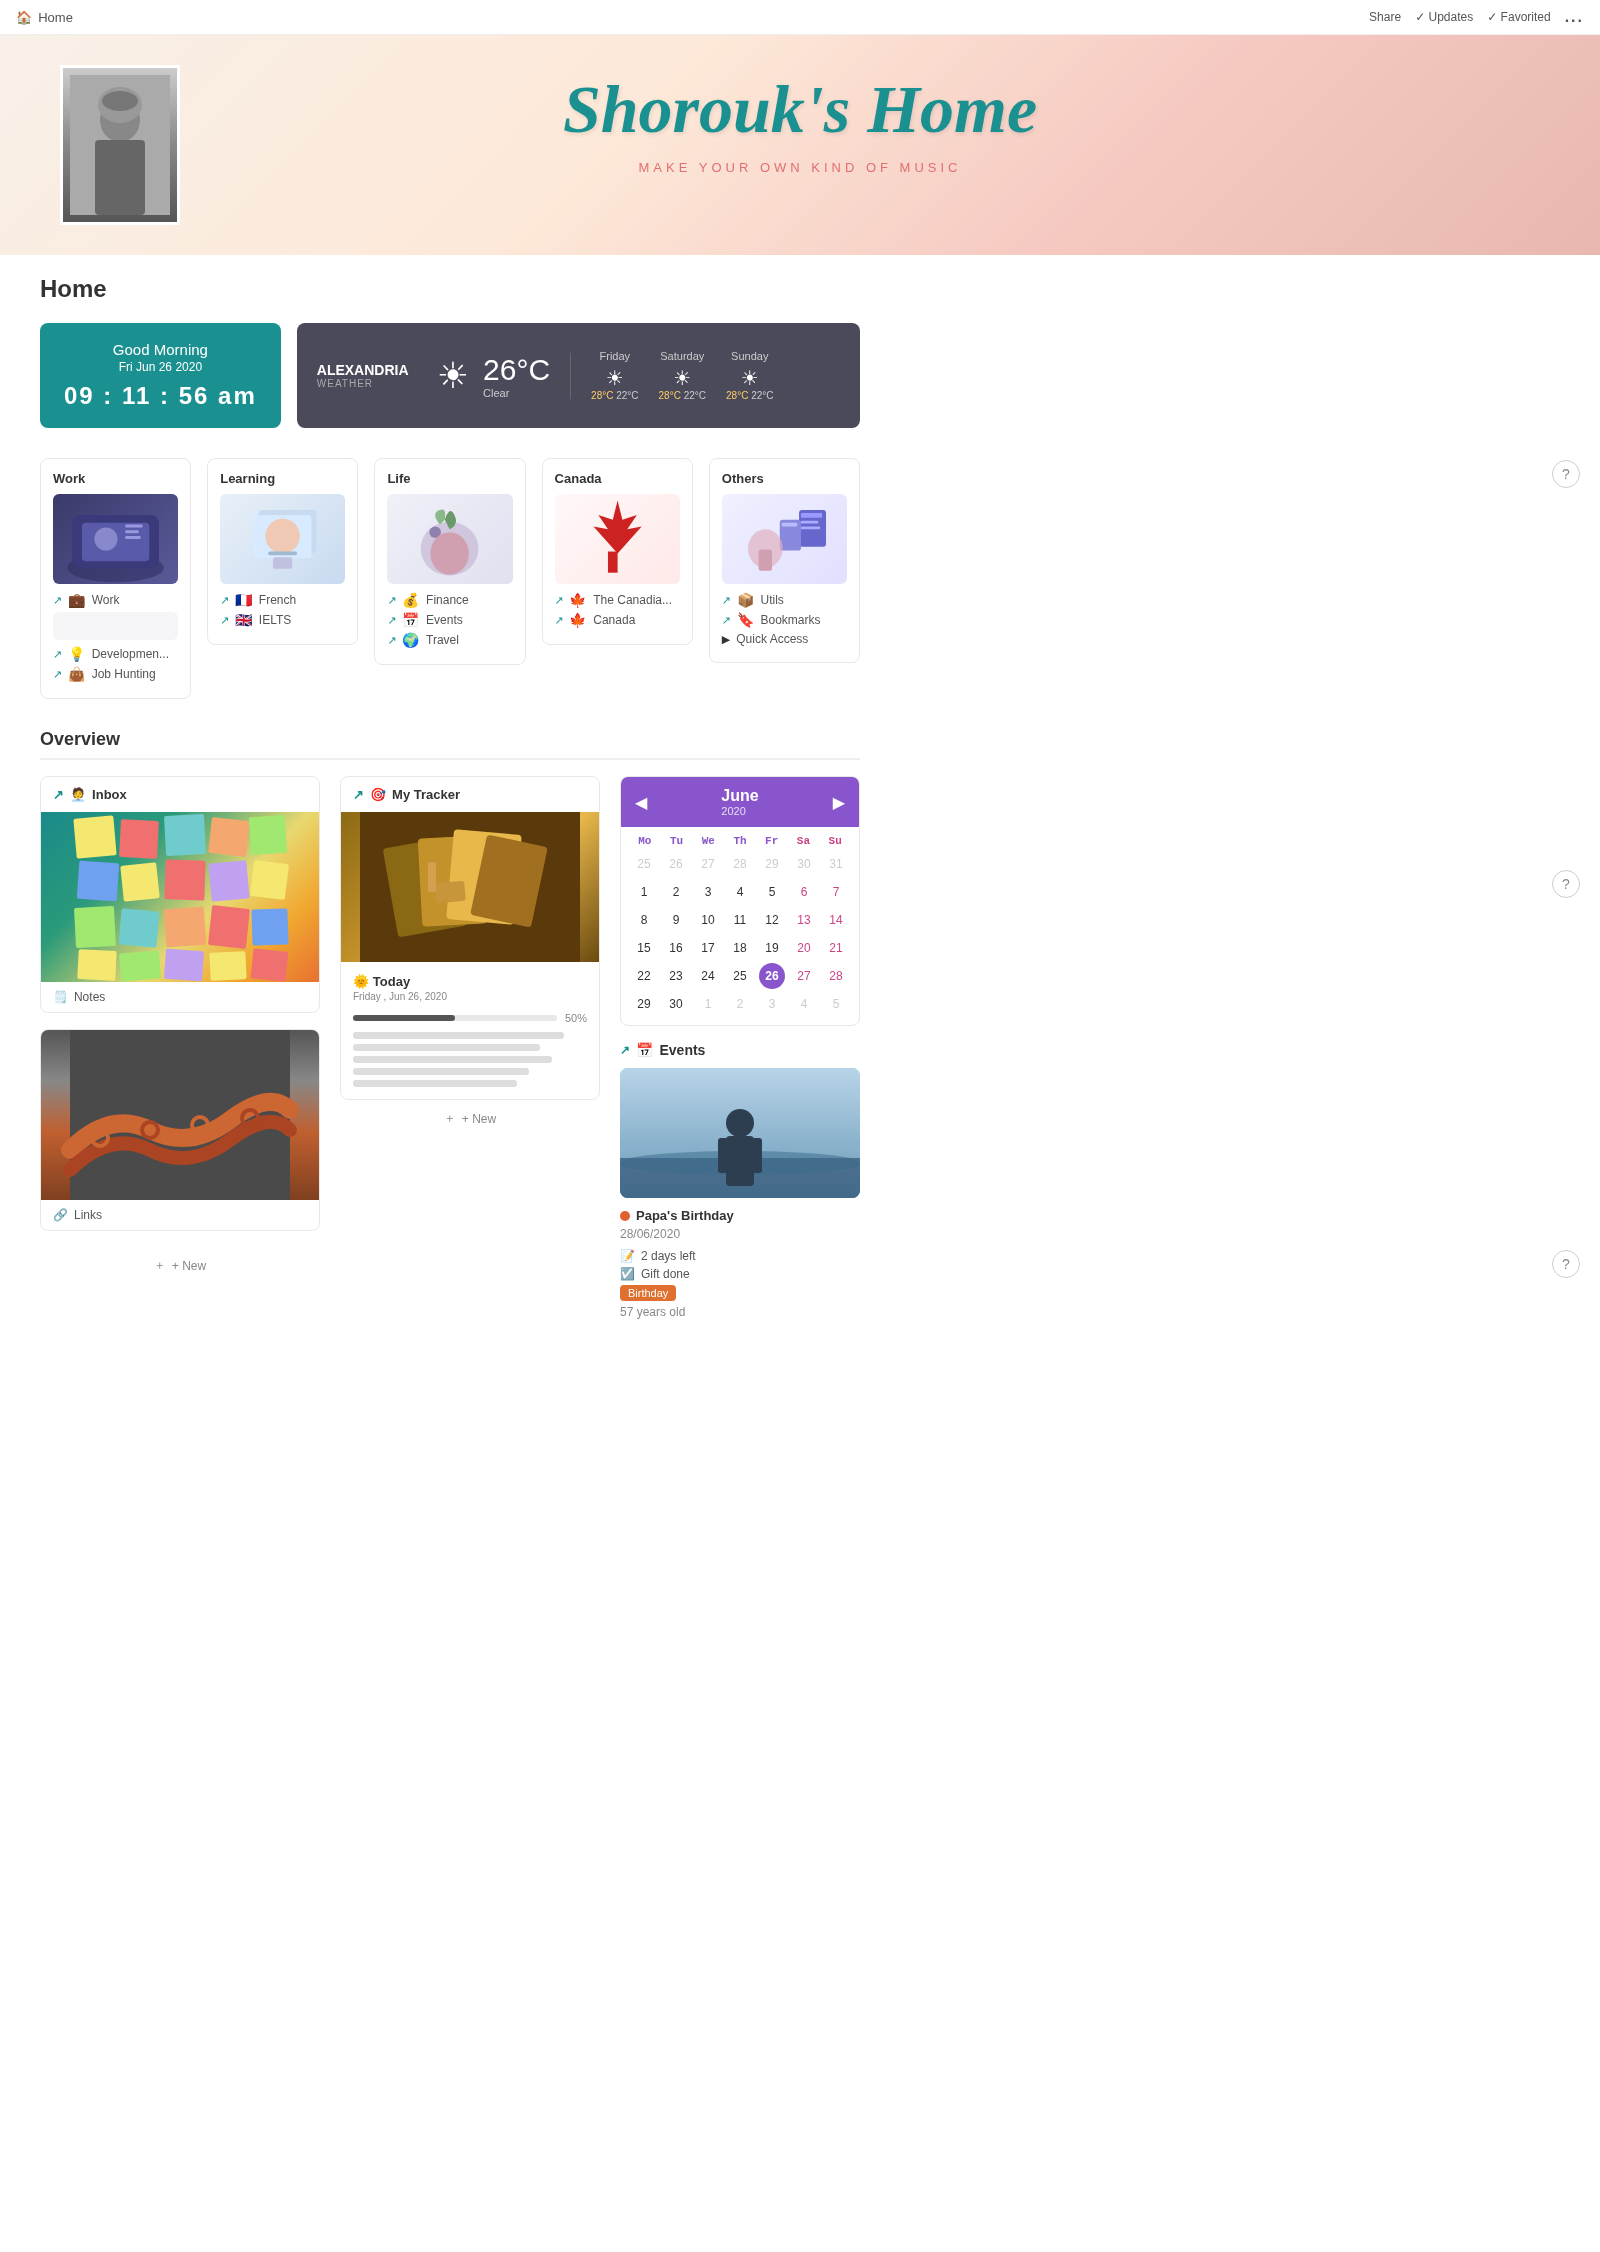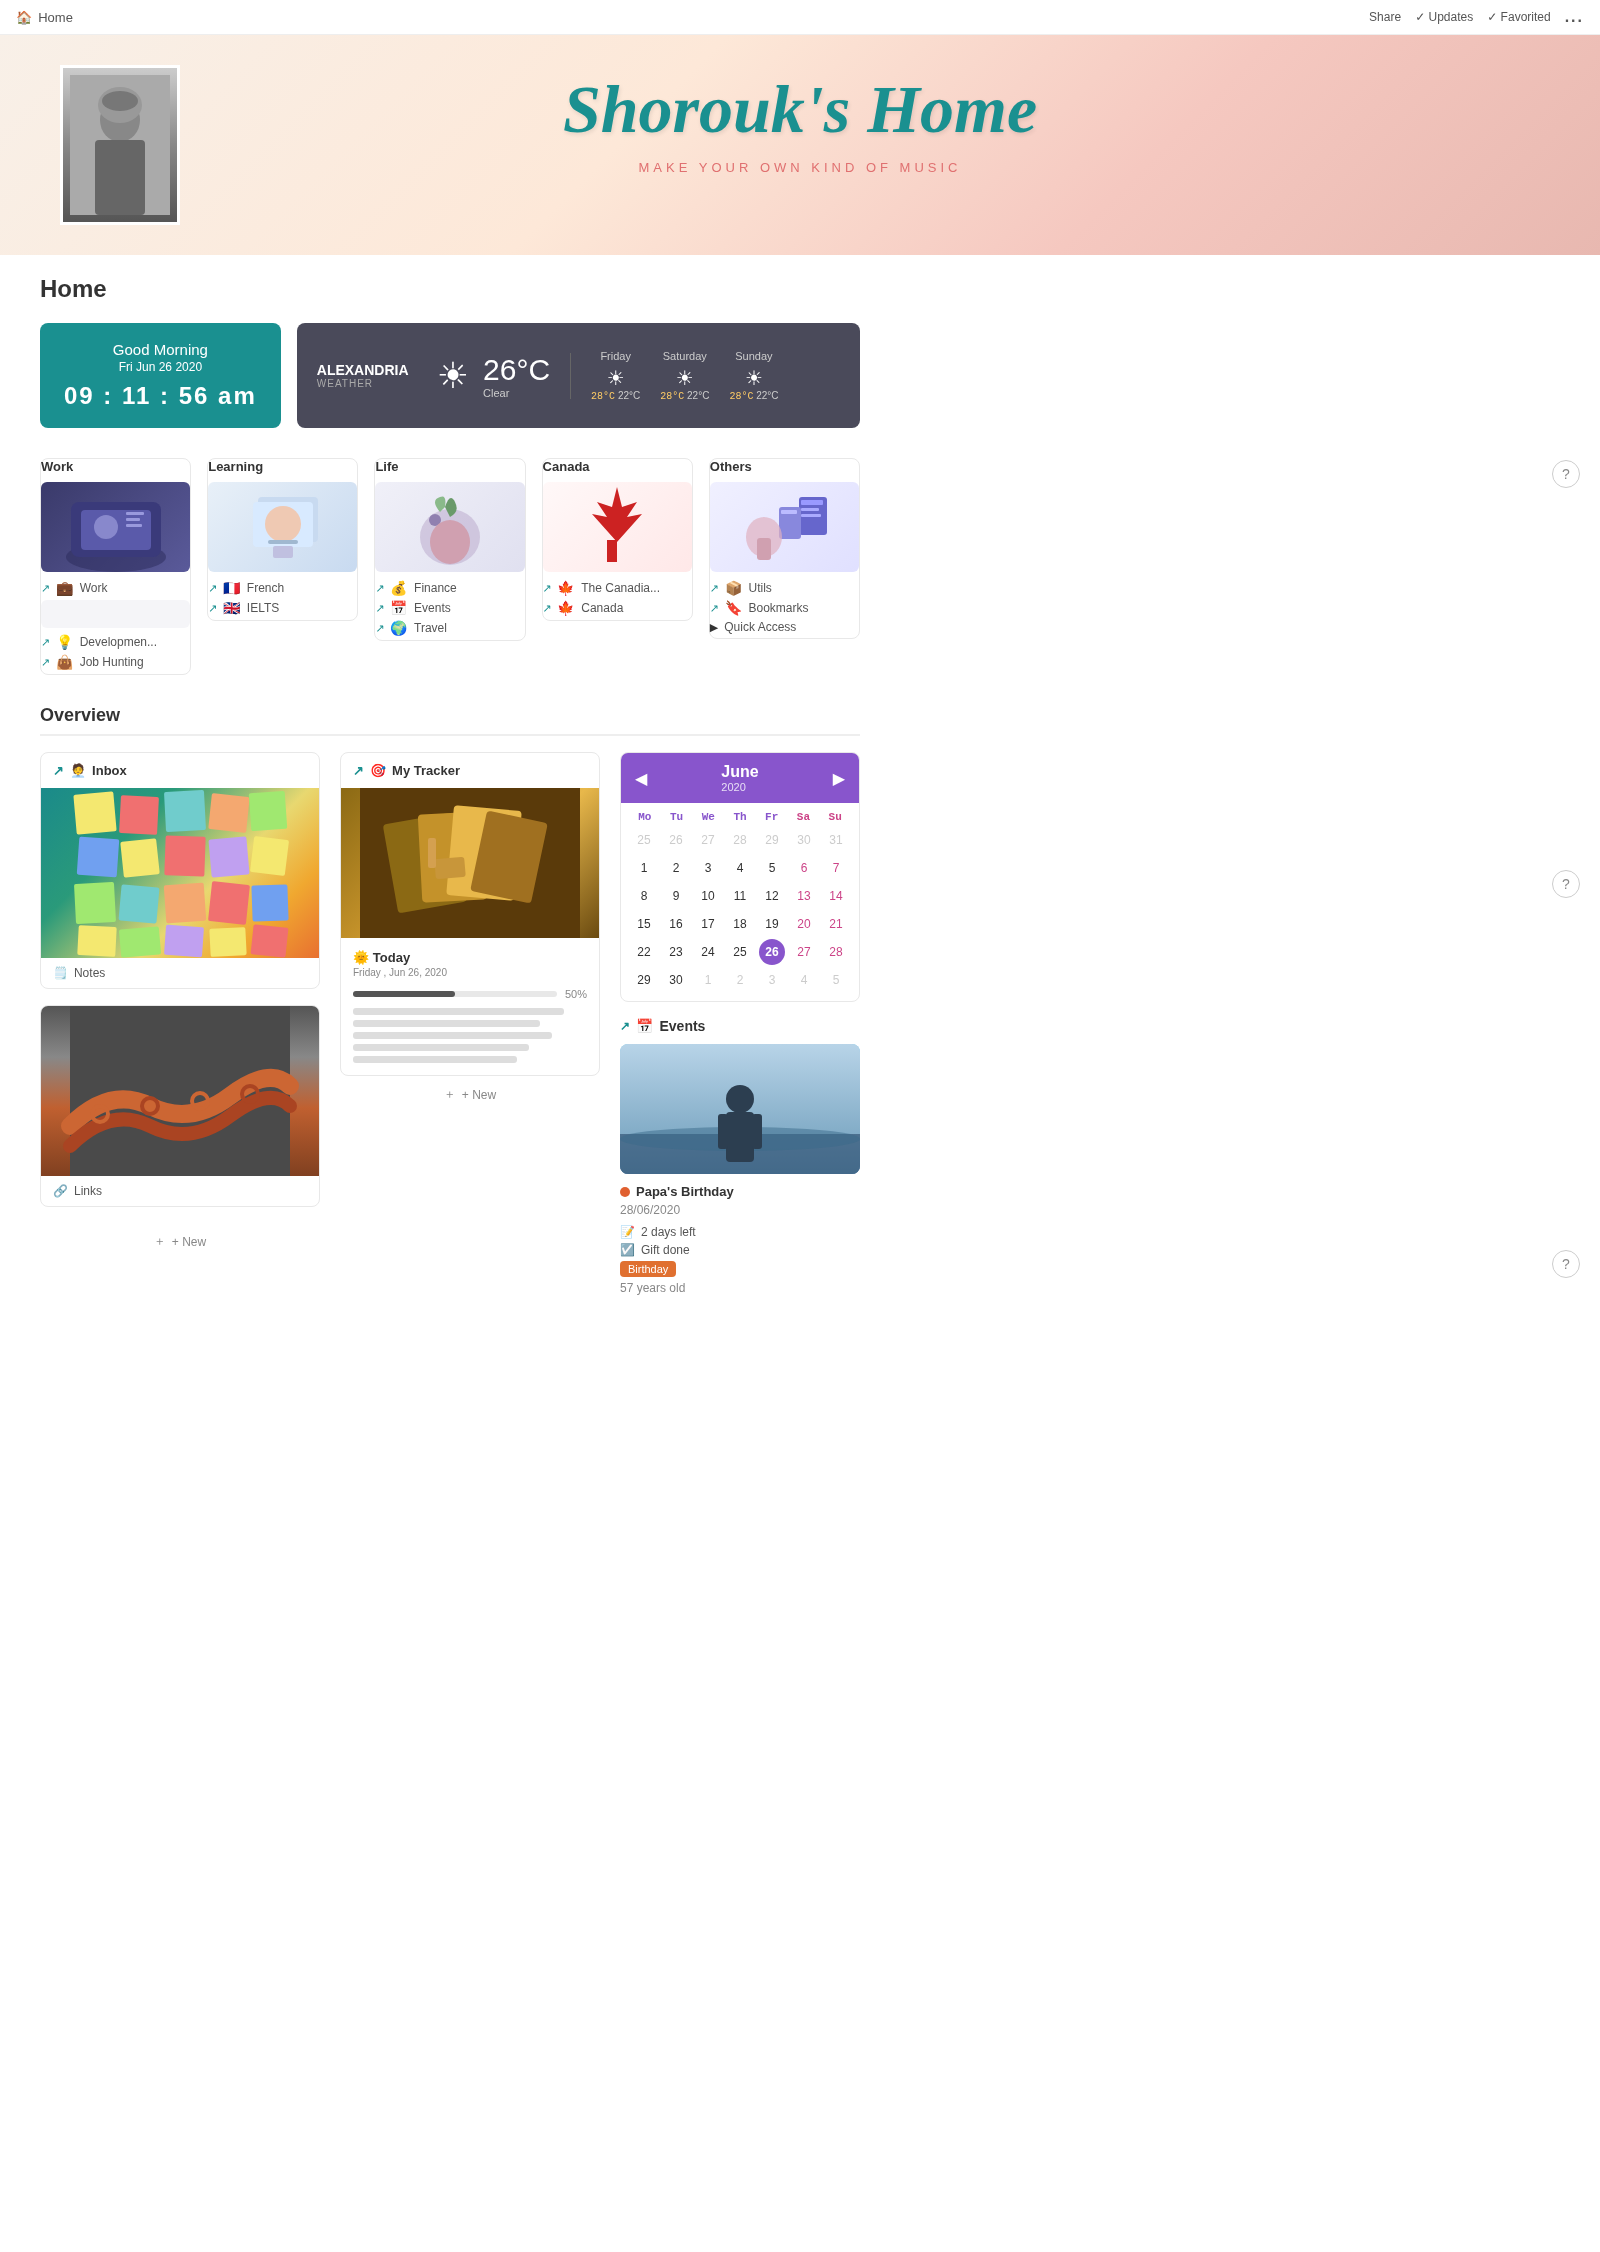--- a/index.html
+++ b/index.html
@@ -71,28 +71,28 @@
     .weather-location .label { font-size: 10px; color: #aaa; letter-spacing: 1px; }
     .weather-current { display: flex; align-items: center; gap: 14px; padding: 0 20px; border-right: 1px solid #666; }
     .weather-sun { font-size: 36px; }
     .weather-temp { font-size: 30px; font-weight: 300; }
     .weather-desc { font-size: 11px; color: #ccc; }
     .weather-forecasts { display: flex; gap: 20px; padding-left: 20px; }
     .weather-day { text-align: center; }
     .weather-day .day-name { font-size: 11px; color: #ccc; margin-bottom: 4px; }
     .weather-day .day-sun { font-size: 20px; }
     .weather-day .day-temps { font-size: 10px; color: #ccc; }
-    .weather-day .day-temps .high { color: #ffcc66; font-family: Liberation Mono, monospace; }
+    .weather-day .day-temps .high { color: #ffcc66; }
 
     
     .categories-row {
       display: flex; gap: 16px; margin-bottom: 30px; align-items: flex-start;
     }
     .category-card {
-      flex: 1; border: 1px solid #e8e8e8; border-radius: 8px; 
+      flex: 1; border: 1px solid #e8e8e8; border-radius: 8px; padding: 12px;
       position: relative; min-width: 0;
     }
     .category-card-title { font-size: 13px; font-weight: 600; margin-bottom: 8px; }
     .category-card-image {
       width: 100%; height: 90px; border-radius: 6px; margin-bottom: 8px;
       display: flex; align-items: center; justify-content: center; overflow: hidden;
     }
     .category-link {
       display: flex; align-items: center; gap: 6px; font-size: 12px;
       color: #333; margin-bottom: 4px; cursor: pointer;

